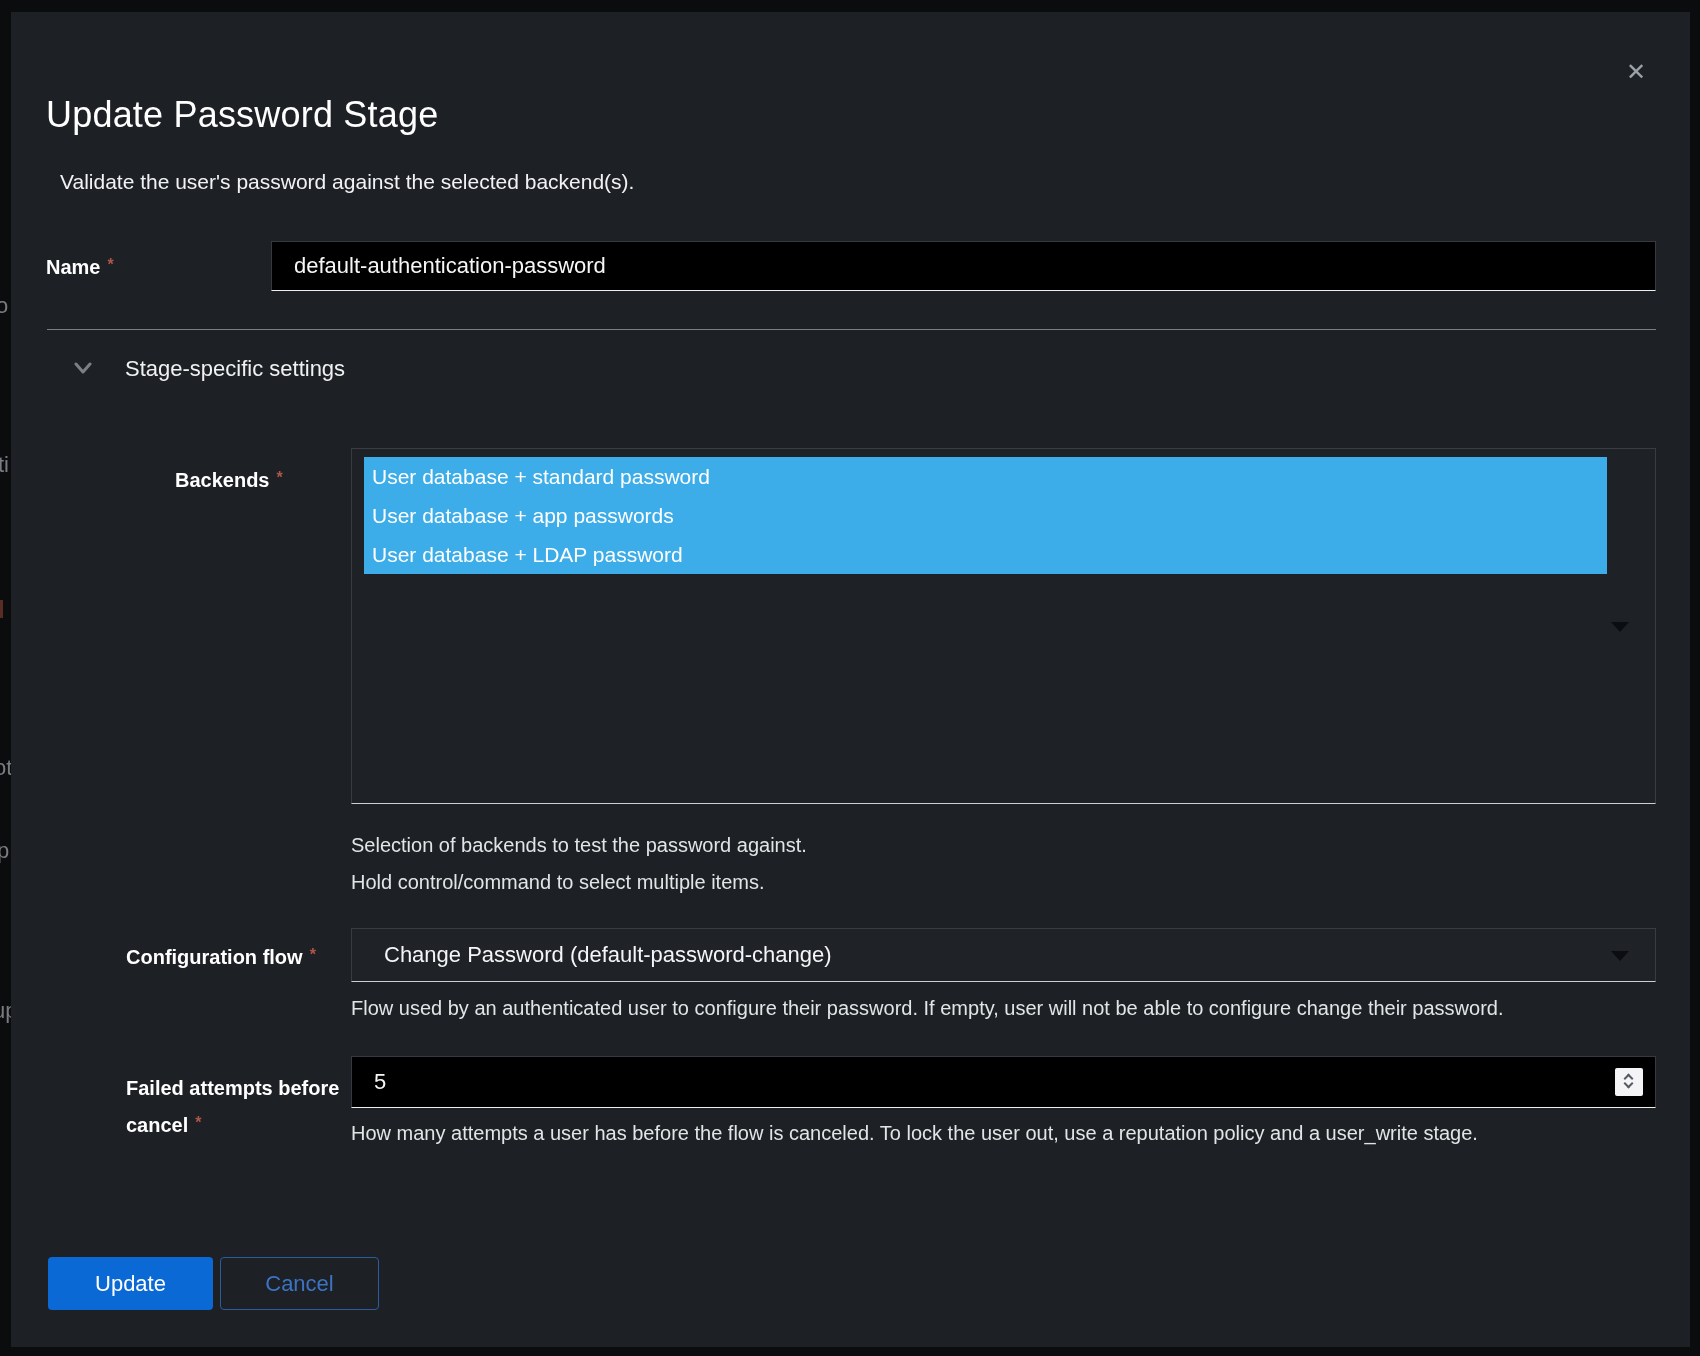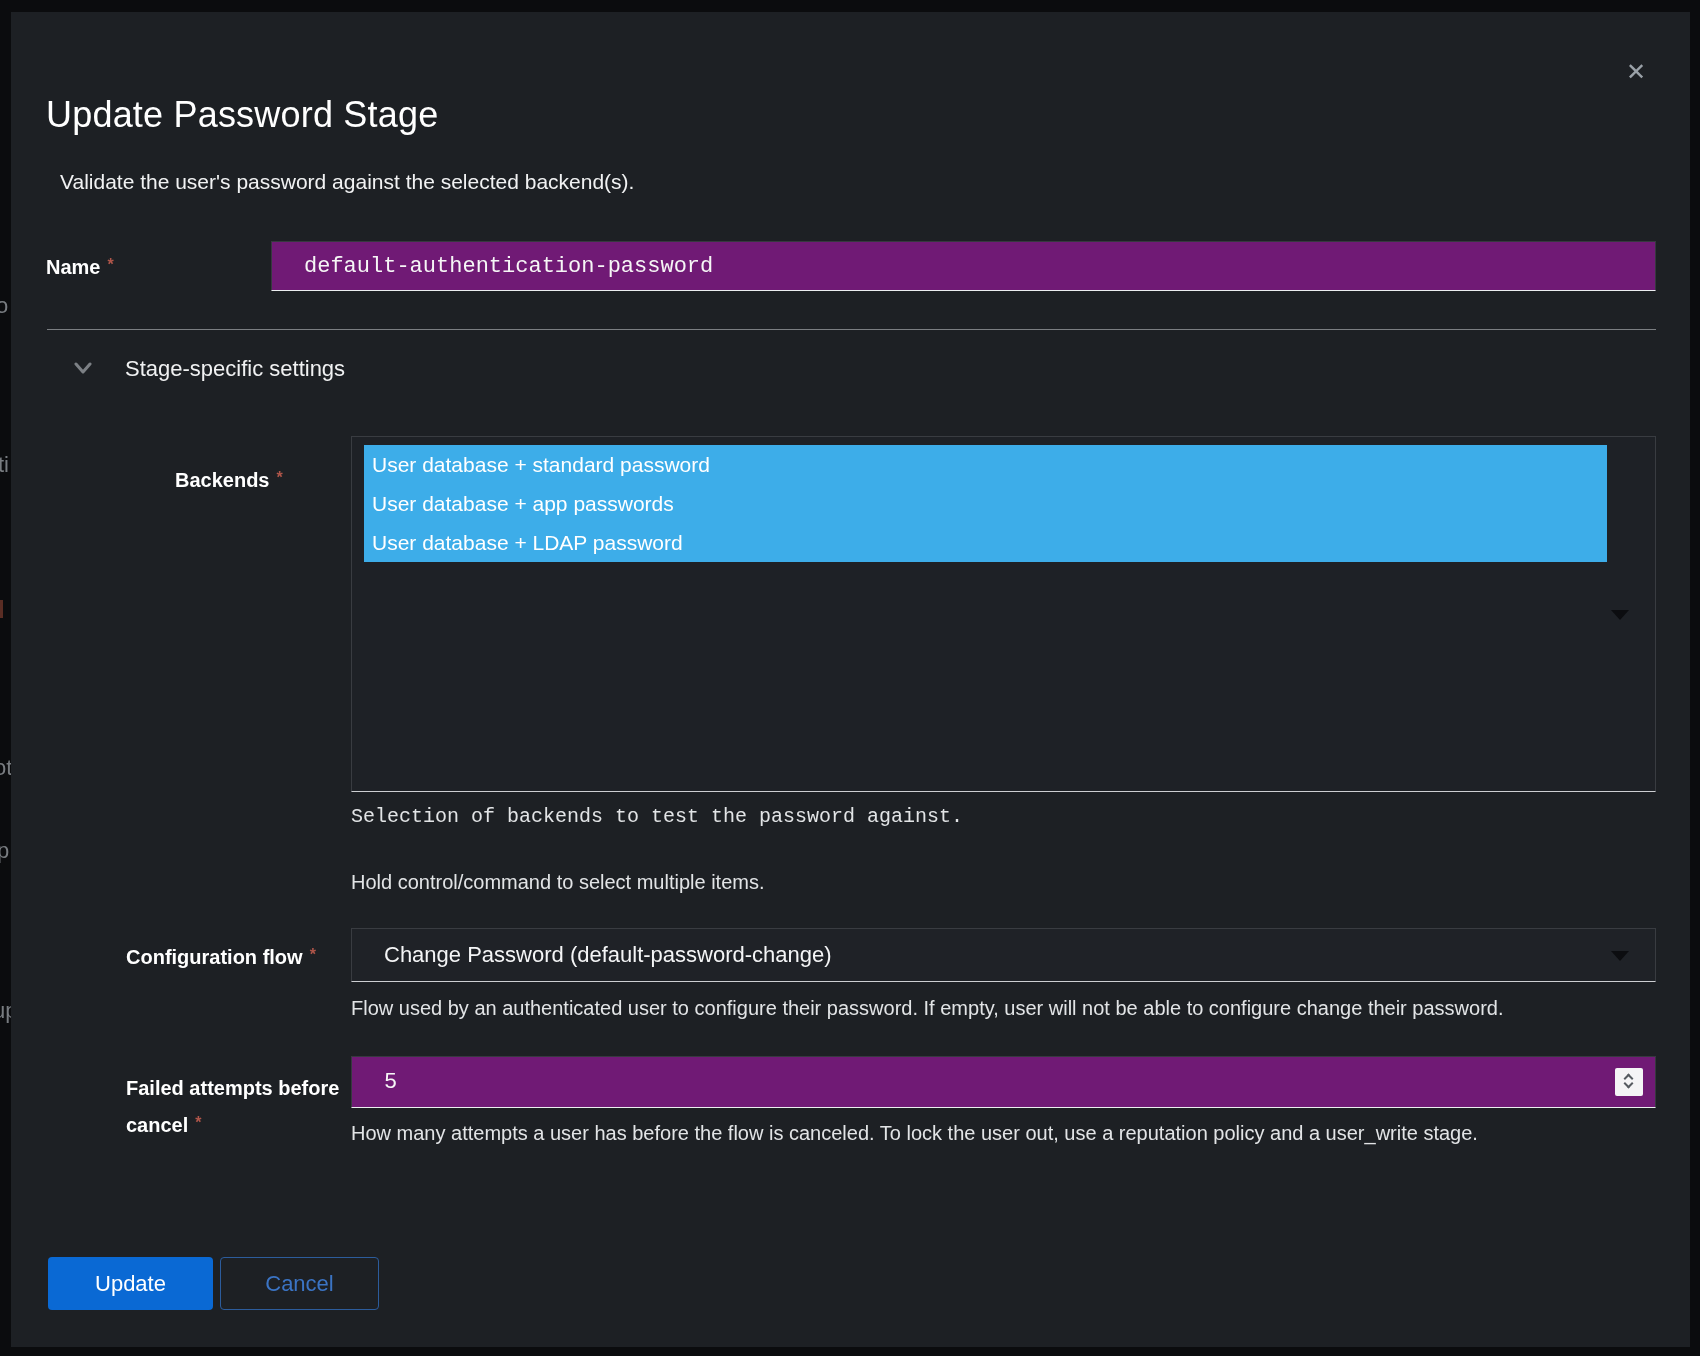--- a/index.html
+++ b/index.html
@@ -51,47 +51,47 @@
   .form-label { font-size:20px; font-weight:bold; color:#ffffff; line-height:26px; }
   .req {
     color:#b0564a; font-size:16px; margin-left:7px;
     position:relative; top:-4px; font-weight:bold;
   }
 
   .name-label { position:absolute; left:35px; top:242px; }
 
   .text-input {
     position:absolute;
-    background:#701a75;
+    background:#000000;
     border:1px solid #36393f;
     border-bottom:1px solid #eceef0;
     color:#f6f6f6;
     font-size:22px;
-    font-family:Liberation Mono, monospace;
-    padding:0 0 0 32px;
+    font-family:Liberation Sans, sans-serif;
+    padding:0 0 0 22px;
     outline:none;
   }
   .name-input { left:260px; top:229px; width:1385px; height:50px; }
 
   .divider {
     position:absolute; left:36px; top:317px;
     width:1609px; height:1px; background:#7b7e82;
   }
 
   .expander {
     position:absolute; left:63px; top:344px;
     display:flex; align-items:center; gap:33px;
     background:none; border:none; cursor:pointer;
   }
   .expander-label { font-size:22px; color:#f0f1f2; font-family:"Liberation Sans", sans-serif; }
 
   .backends-label { position:absolute; left:119px; top:455px;margin-left:45px; }
 
   .listbox {
-    position:absolute; left:340px; top:424px;
+    position:absolute; left:340px; top:436px;
     width:1305px; height:356px;
     background:#1e2126;
     border:1px solid #393c41;
     border-bottom:1px solid #cdcfd2;
   }
   .listbox-options { position:absolute; left:12px; top:8px; width:1243px; }
   .listbox-option {
     height:39px; line-height:39px;
     padding-left:8px;
     font-size:21px; color:#ffffff;
@@ -105,21 +105,21 @@
     width:0; height:0;
     border-left:9px solid transparent;
     border-right:9px solid transparent;
     border-top:10px solid #0c0d10;
   }
 
   .help-text {
     position:absolute; left:340px;
     font-size:20px; color:#e2e4e6; line-height:26px;
   }
-  .help-backends-1 { top:792px;font-family:Liberation Mono, monospace; }
+  .help-backends-1 { top:820px; }
   .help-backends-2 { top:857px; }
   .help-flow { top:983px; }
   .help-attempts { top:1108px; }
 
   .flow-label { position:absolute; left:115px; top:932px; }
   .select-box {
     position:absolute; left:340px; top:916px;
     width:1305px; height:54px;
     background:#1f2227;
     border:1px solid #393c41;

